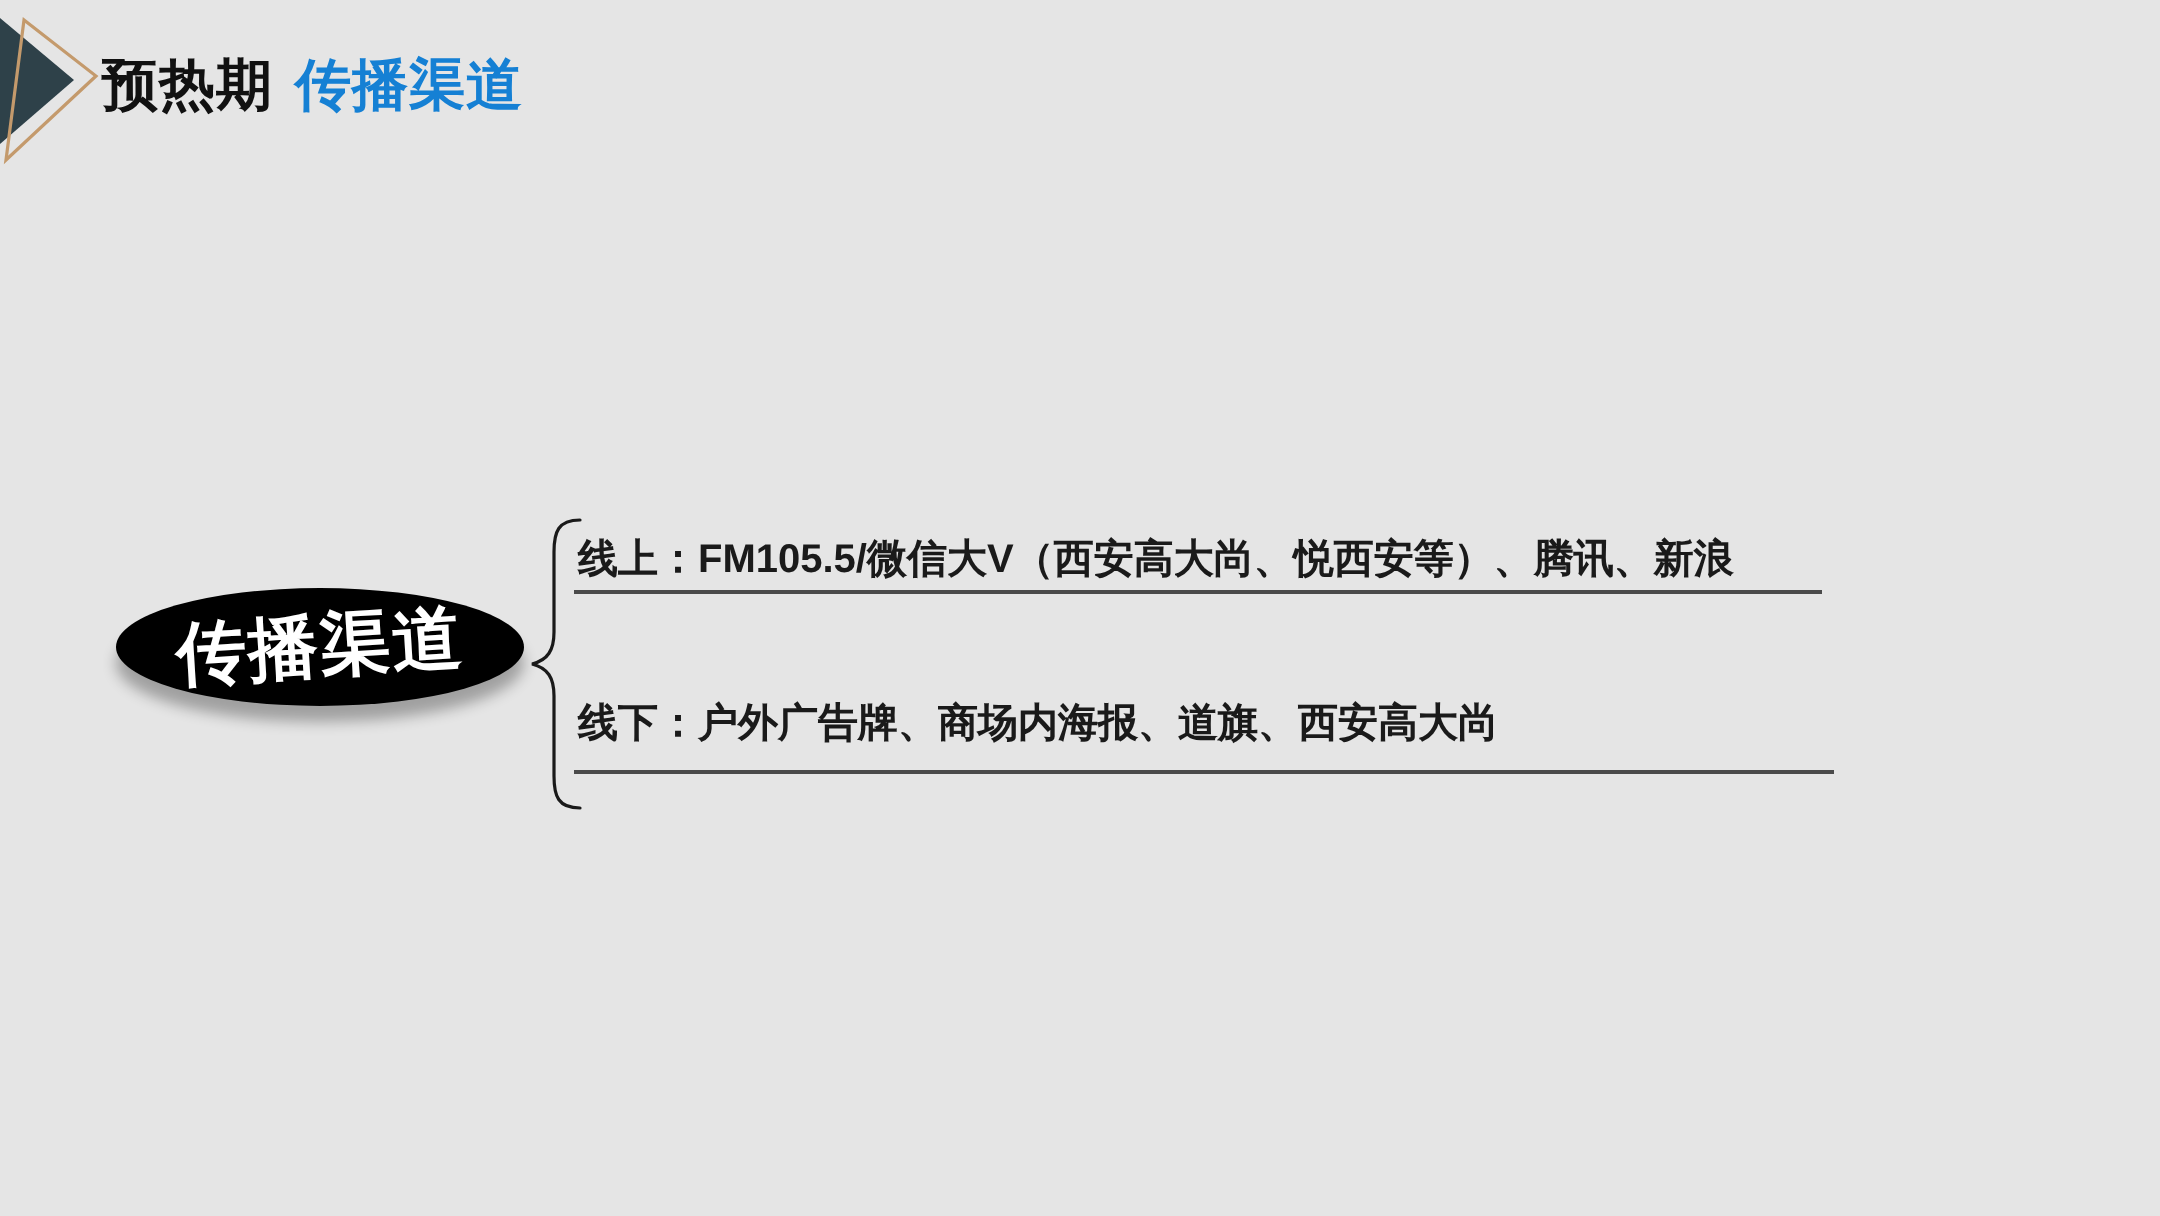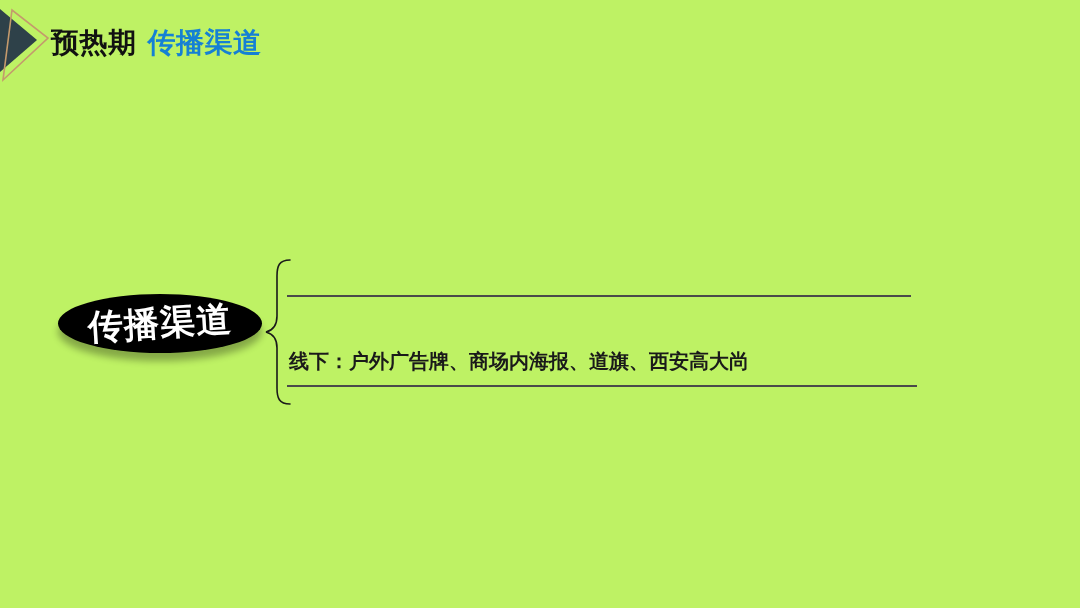--- a/index.html
+++ b/index.html
@@ -4,21 +4,21 @@
 <style>
   html, body {
     margin: 0;
     padding: 0;
     background: #ffffff;
   }
   .slide {
     position: relative;
     width: 1080px;
     height: 608px;
-    background: #bef264;
+    background: #e5e5e5;
     overflow: hidden;
     font-family: Liberation Sans, sans-serif;
   }
   
   .header-icon {
     position: absolute;
     left: 0;
     top: 8px;
     width: 50px;
     height: 76px;
@@ -99,18 +99,19 @@
   </div>
 
   <div class="node-ellipse">
     <span class="node-label">传播渠道</span>
   </div>
 
   <svg class="brace" width="28" height="148" viewBox="0 0 28 148" xmlns="http://www.w3.org/2000/svg">
     <path d="M 26 2 C 15 2 13 8 13 18 L 13 58 C 13 67 10 72 2 74 C 10 76 13 81 13 90 L 13 130 C 13 140 15 146 26 146" fill="none" stroke="#1a1a1a" stroke-width="1.6" stroke-linecap="round"></path>
   </svg>
 
+  <div class="item-text item-online">线上：FM105.5/微信大V（西安高大尚、悦西安等）、腾讯、新浪</div>
   <div class="rule rule-online"></div>
 
   <div class="item-text item-offline">线下：户外广告牌、商场内海报、道旗、西安高大尚</div>
   <div class="rule rule-offline"></div>
 
 </div>
 
 </body></html>

